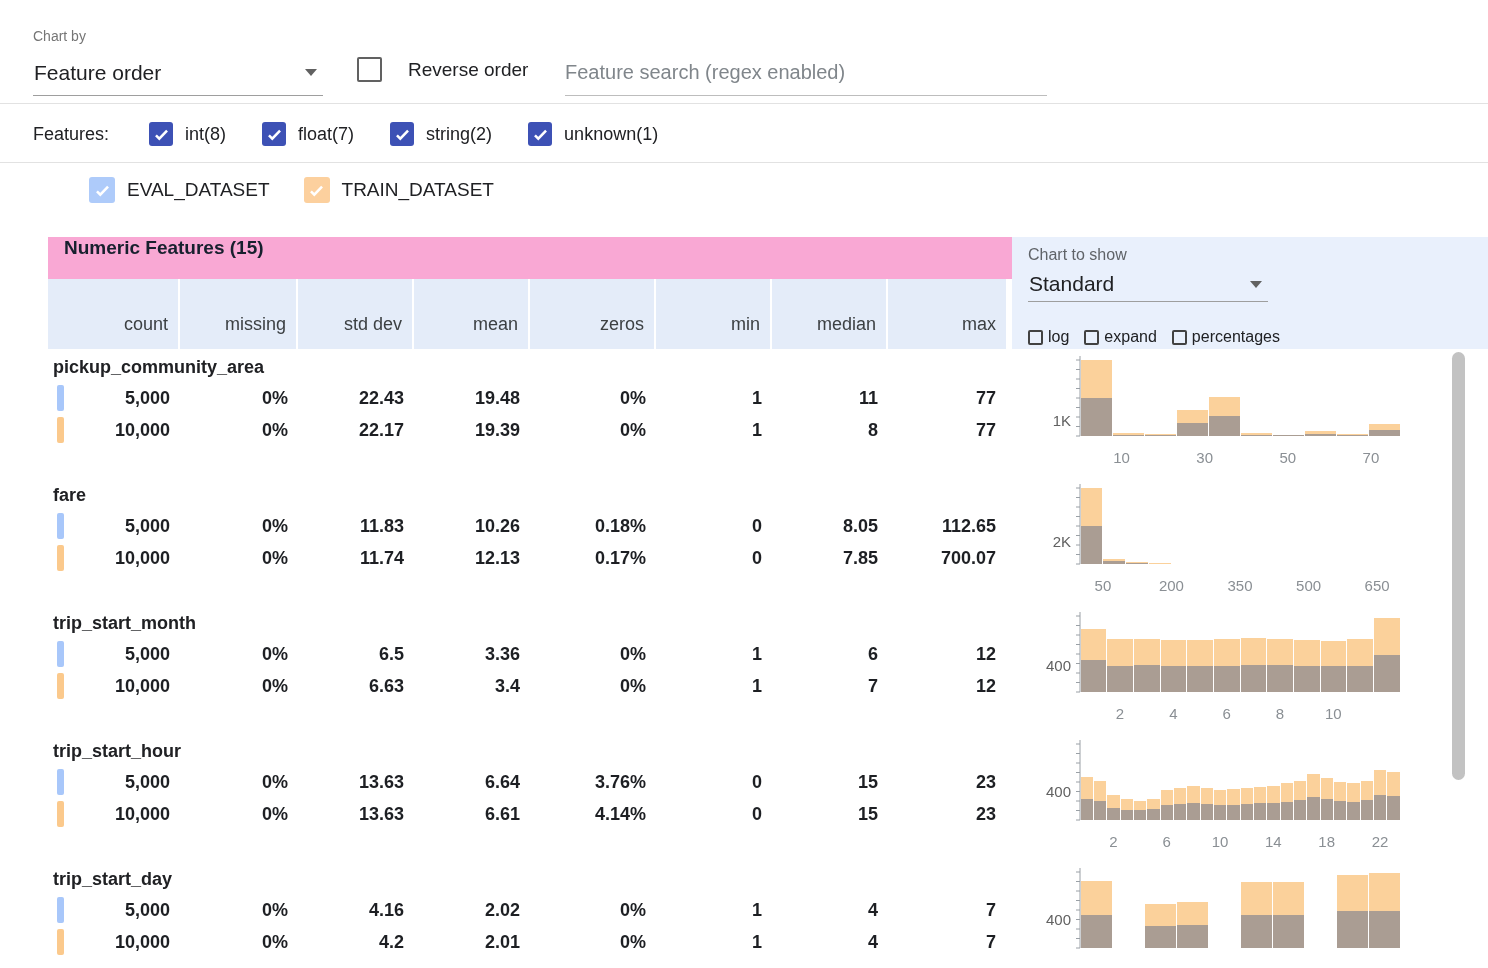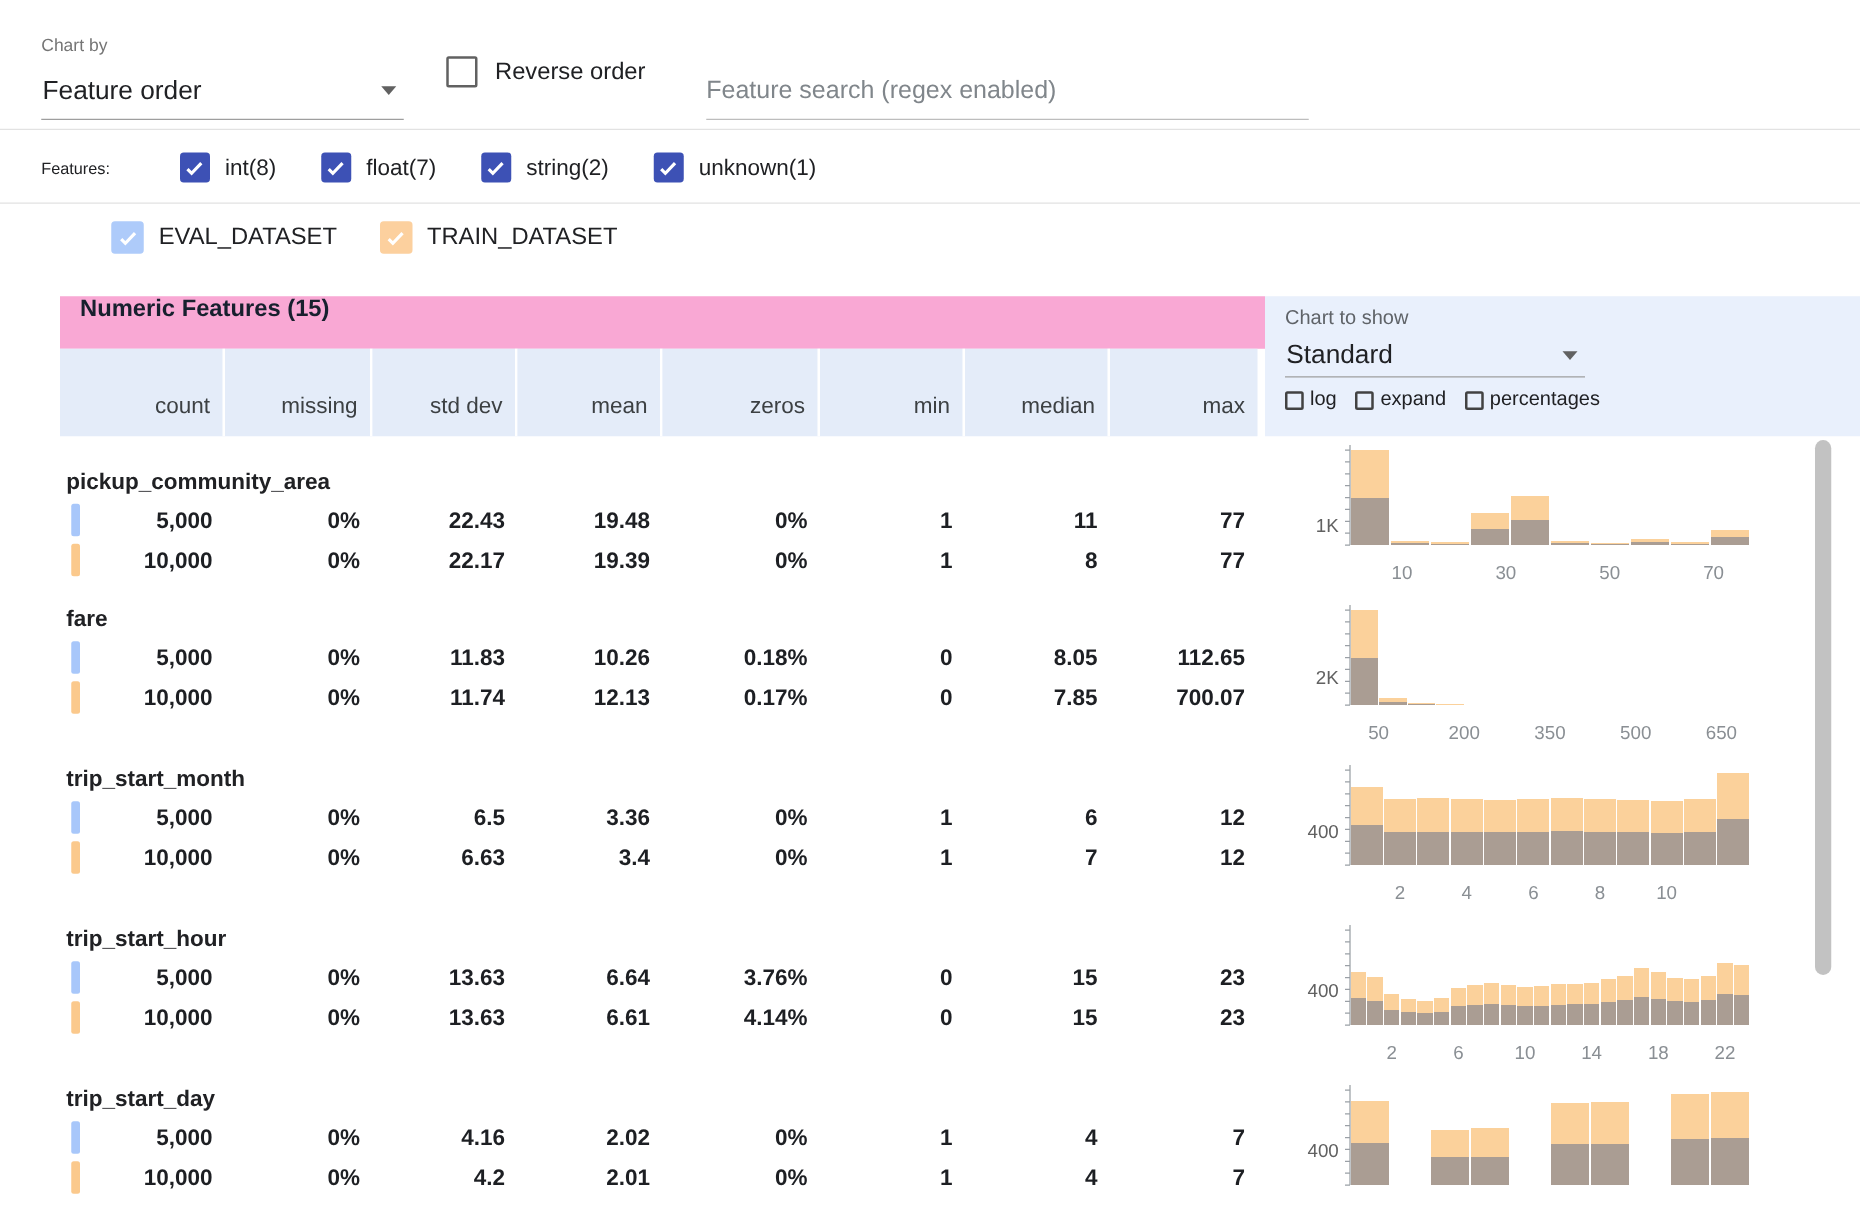--- a/index.html
+++ b/index.html
@@ -6,48 +6,48 @@
   body{font-family:"Liberation Sans",sans-serif;background:#fff;color:#202124}
   .page{position:relative;width:1488px;height:968px;overflow:hidden;background:#fff}
   .divider{position:absolute;left:0;width:1488px;height:1px;background:#e2e2e2}
 
   .sort-label{position:absolute;left:33px;top:28px;font-size:14px;color:#757575}
   .select{display:flex;align-items:center;justify-content:space-between;border-bottom:1px solid #9e9e9e;cursor:pointer}
   .sort-select{position:absolute;left:33px;top:50px;width:290px;height:45px}
   .select-value{font-size:21px;color:#202124;padding-left:1px}
   .caret{width:0;height:0;border-left:6px solid transparent;border-right:6px solid transparent;border-top:7px solid #616161;margin-right:6px}
 
-  .reverse{position:absolute;left:357px;top:45px;display:flex;align-items:center;gap:14px;cursor:pointer}
+  .reverse{position:absolute;left:357px;top:57px;display:flex;align-items:center;gap:26px;cursor:pointer}
   .box-unchecked{width:25px;height:25px;border:2px solid #616161;border-radius:2px;background:#fff;box-sizing:border-box}
   .reverse-label{font-size:19px}
 
   .search{position:absolute;left:565px;top:50px;width:482px;height:45px}
   .search input{width:100%;height:100%;border:none;border-bottom:1px solid #bdbdbd;outline:none;font-size:20px;font-family:inherit;color:#202124;background:transparent;padding:0}
   .search input::placeholder{color:#80868b}
 
   .features-row{position:absolute;left:33px;top:113px;height:42px;display:flex;align-items:center}
-  .features-label{font-size:13px;margin-right:56px}
+  .features-label{font-size:18px;margin-right:40px}
   .cb-list{display:flex;align-items:center;gap:36px}
   .cb-item{display:flex;align-items:center;gap:12px;cursor:pointer}
   .cb{width:24px;height:24px;border-radius:3px;display:flex;align-items:center;justify-content:center;flex:none}
   .cb.checked{background:#3d51b5}
   .cb svg{width:19px;height:19px;display:block}
   .cb-label{font-size:18px}
 
   .datasets-row{position:absolute;left:89px;top:171px;height:38px;display:flex;align-items:center;gap:34px}
   .cb.ds{width:26px;height:26px}
   .ds-label{font-size:19px}
 
   .band{position:absolute;left:48px;top:237px;width:964px;height:42px;background:#f9a8d4;display:flex;align-items:flex-start}
   .band-title{font-size:19px;font-weight:700;padding-left:16px;color:#17202e}
 
   .panel{position:absolute;left:1012px;top:237px;width:476px;height:112px;background:#e9f0fc;padding:9px 0 0 16px;box-sizing:border-box}
   .panel-label{font-size:16px;color:#5f6368}
   .panel-select{width:240px;height:34px;margin-top:3px}
-  .opts{display:flex;align-items:center;gap:15px;margin-top:9px}
+  .opts{display:flex;align-items:center;gap:15px;margin-top:26px}
   .opt{display:flex;align-items:center;gap:5px;cursor:pointer}
   .opt-box{width:15px;height:15px;border:2px solid #424242;border-radius:2px;background:transparent;flex:none;box-sizing:border-box}
   .opt-label{font-size:16px;color:#202124}
 
   .colheads{position:absolute;left:48px;top:279px;width:964px;height:70px;display:flex}
   .colcell{background:#e4ecf9;border-right:2px solid #fff;display:flex;align-items:flex-end;justify-content:flex-end;padding:0 10px 14px 0;font-size:18px;color:#3c4043;box-sizing:border-box}
   .colcell:last-child{border-right:none}
 
   .feature-block{position:absolute;left:48px;width:964px}
   .feature-title{font-size:18px;font-weight:700;height:30px;line-height:30px;padding-left:5px}
@@ -171,21 +171,21 @@
       <div class="colcell" style="width: 118px;">missing</div>
       <div class="colcell" style="width: 116px;">std dev</div>
       <div class="colcell" style="width: 116px;">mean</div>
       <div class="colcell" style="width: 126px;">zeros</div>
       <div class="colcell" style="width: 116px;">min</div>
       <div class="colcell" style="width: 116px;">median</div>
       <div class="colcell" style="width: 118px;">max</div>
     </div>
 
   <div>
-      <div class="feature-block" style="top: 370px;">
+      <div class="feature-block" style="top: 352px;">
         <div class="feature-title">pickup_community_area</div>
         <div class="data-row">
           <span class="legend" style="background: rgb(168, 199, 250);"></span>
           <div class="cell" style="width: 132px;">5,000</div>
           <div class="cell" style="width: 118px;">0%</div>
           <div class="cell" style="width: 116px;">22.43</div>
           <div class="cell" style="width: 116px;">19.48</div>
           <div class="cell" style="width: 126px;">0%</div>
           <div class="cell" style="width: 116px;">1</div>
           <div class="cell" style="width: 116px;">11</div>

